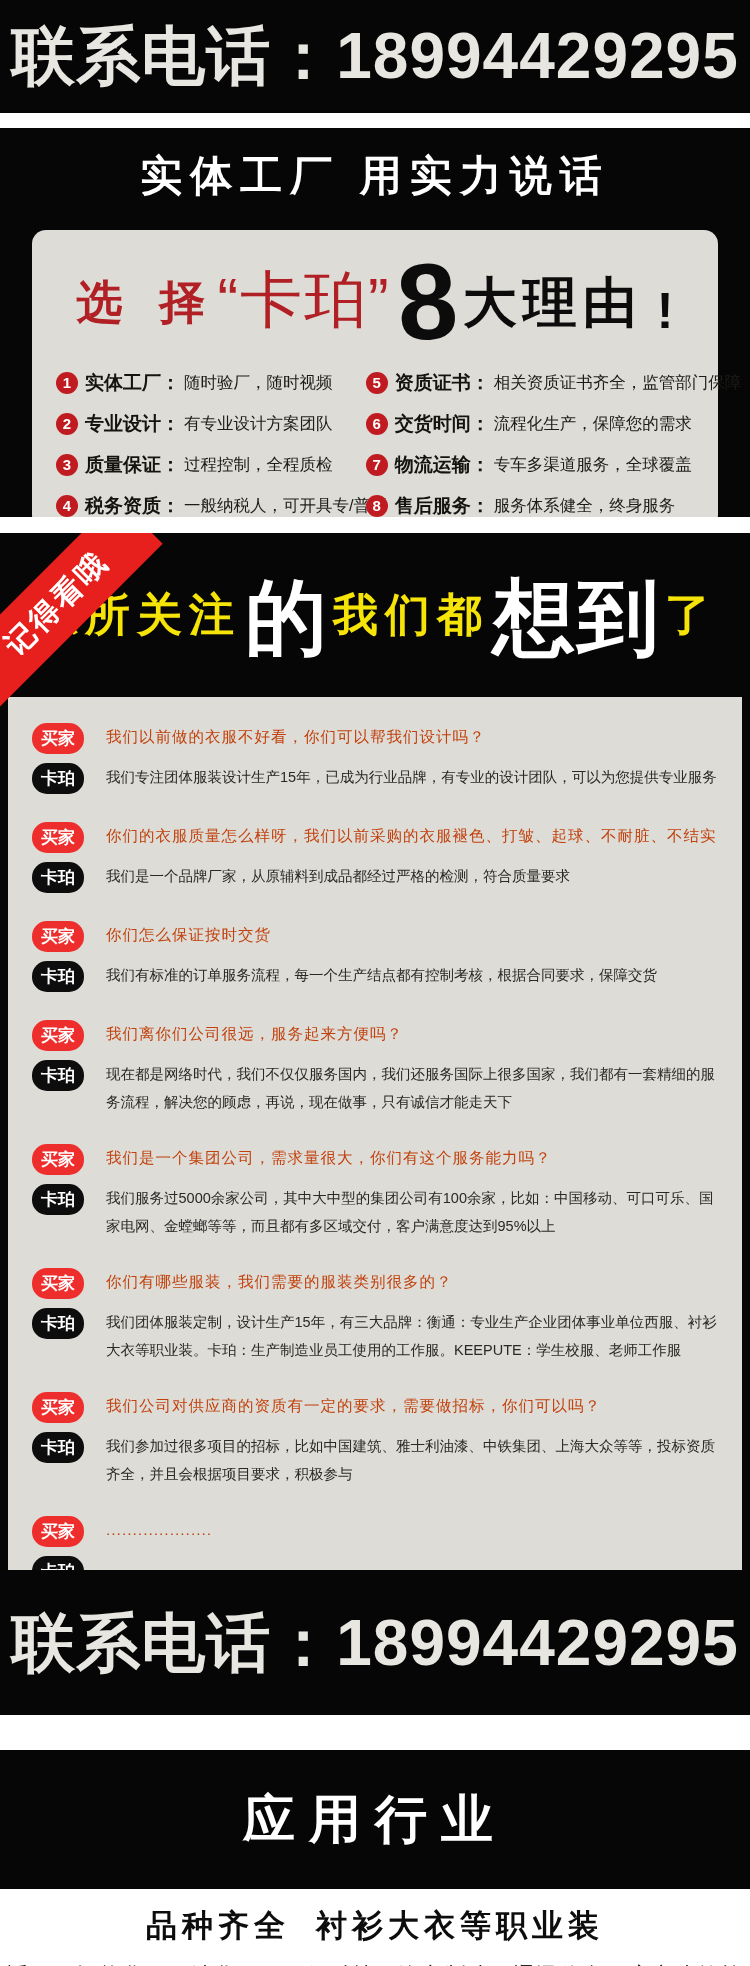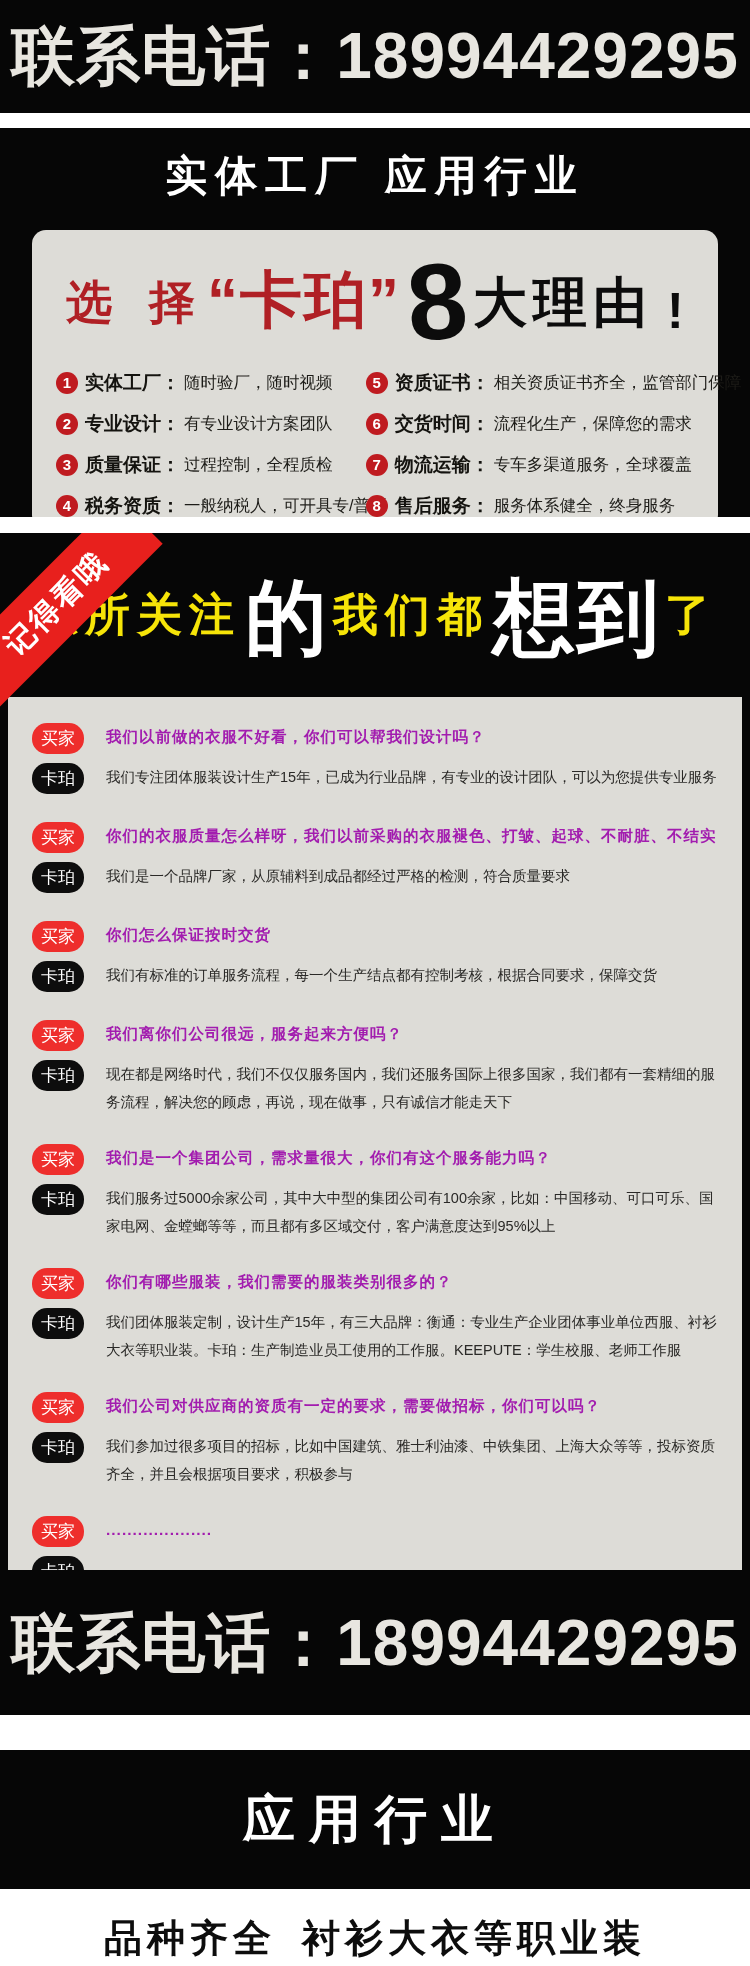--- a/index.html
+++ b/index.html
@@ -11,67 +11,67 @@
   .bar-top{height:113px;}
   .phone-line{color:#e8e6e0;font-weight:bold;font-size:64px;letter-spacing:1px;white-space:nowrap;}
   .gap-white{background:#ffffff;height:15px;}
 
   
   .factory-section{background:#060606;height:389px;}
   .factory-slogan{color:#ffffff;font-weight:bold;font-size:42px;letter-spacing:8px;text-align:center;padding-top:20px;}
   .reasons-card{background:#dddcd7;border-radius:14px;margin:26px 32px 12px;height:299px;box-sizing:border-box;padding:10px 20px 0;}
   .reasons-title{display:flex;align-items:flex-end;justify-content:center;height:108px;}
   .rt-select{color:#b02025;font-weight:bold;font-size:46px;letter-spacing:12px;padding-bottom:14px;}
-  .rt-quoted{color:#b02025;font-weight:bold;font-size:62px;letter-spacing:2px;padding-bottom:6px;}
+  .rt-quoted{color:#b02025;font-weight:normal;font-size:62px;letter-spacing:2px;padding-bottom:6px;}
   .rt-number{color:#0c0c0c;font-weight:900;font-size:108px;line-height:0.85;transform:rotate(-4deg);margin:0 6px;}
   .rt-suffix{color:#0c0c0c;font-weight:bold;font-size:54px;letter-spacing:6px;padding-bottom:8px;}
   .rt-bang{color:#0c0c0c;font-weight:bold;font-size:50px;margin-left:14px;padding-bottom:8px;}
   .reasons-grid{display:grid;grid-template-columns:47% 53%;column-gap:8px;row-gap:15px;margin-top:22px;padding-left:4px;}
   .reason-item{display:flex;align-items:center;white-space:nowrap;}
   .reason-num{flex:none;width:22px;height:22px;border-radius:50%;background:#bf1b20;color:#ffffff;font-size:15px;font-weight:bold;line-height:22px;text-align:center;margin-right:7px;}
   .reason-label{font-weight:bold;color:#14130f;font-size:19px;}
   .reason-desc{color:#1d1c18;font-size:16.5px;margin-left:4px;}
   .gap-white2{background:#ffffff;height:16px;}
 
   
   .qa-section{background:#060606;height:1182px;position:relative;overflow:hidden;}
   .ribbon{position:absolute;top:38px;left:-60px;width:234px;transform:rotate(-45deg);background:#e8201d;color:#ffffff;font-weight:bold;font-size:30px;letter-spacing:3px;text-align:center;padding:12px 0;}
   .qa-title{display:flex;align-items:flex-end;justify-content:center;padding-top:46px;white-space:nowrap;}
   .qt-yellow{color:#f6e408;font-weight:bold;font-size:45px;letter-spacing:7px;margin-bottom:12px;}
   .qt-white{color:#ffffff;font-weight:bold;font-size:82px;line-height:0.95;letter-spacing:2px;margin:0 4px;}
   .qa-card{background:#dddcd7;margin:40px 8px 0;height:873px;box-sizing:border-box;padding:26px 24px 0;overflow:hidden;}
   .qa-pair{margin-bottom:28px;}
   .qa-row{display:flex;align-items:flex-start;}
-  .qa-badge{flex:none;width:52px;text-align:center;color:#ffffff;font-weight:normal;font-size:17px;padding:4px 0;margin-right:22px;border-radius:15px;}
+  .qa-badge{flex:none;width:52px;text-align:center;color:#ffffff;font-weight:bold;font-size:17px;padding:4px 0;margin-right:22px;border-radius:15px;}
   .badge-buyer{background:#ee2e2c;}
   .badge-seller{background:#0d0d0d;}
-  .q-text{color:#a21caf;font-weight:bold;font-size:15.5px;letter-spacing:1px;line-height:28px;}
+  .q-text{color:#c2410c;font-weight:normal;font-size:15.5px;letter-spacing:1px;line-height:28px;}
   .a-row{margin-top:9px;}
   .a-text{color:#2a2927;font-size:14.5px;line-height:28px;}
   .qa-phone{margin-top:30px;text-align:center;}
 
   .gap-white3{background:#ffffff;height:35px;}
   .industry-bar{background:#060606;height:139px;display:flex;align-items:center;justify-content:center;}
   .industry-title{color:#ffffff;font-weight:bold;font-size:52px;letter-spacing:14px;}
   .industry-footer{background:#ffffff;height:108px;text-align:center;}
-  .variety-line{padding-top:24px;font-weight:bold;color:#0d0d0d;font-size:38px;letter-spacing:5px;display:flex;justify-content:center;gap:26px;}
+  .variety-line{padding-top:16px;font-weight:bold;color:#0d0d0d;font-size:31px;letter-spacing:5px;display:flex;justify-content:center;gap:26px;}
   .industry-desc{margin-top:14px;color:#242424;font-size:22px;letter-spacing:1px;}
 </style>
 </head>
 <body>
 
 <div class="page">
 
   <div class="black-bar bar-top">
     <div class="phone-line"><span>联系电话：</span><span>18994429295</span></div>
   </div>
   <div class="gap-white"></div>
 
   <div class="factory-section">
-    <div class="factory-slogan">实体工厂 应用行业</div>
+    <div class="factory-slogan">实体工厂 用实力说话</div>
     <div class="reasons-card">
       <div class="reasons-title">
         <span class="rt-select">选 择</span>
         <span class="rt-quoted">“卡珀”</span>
         <span class="rt-number">8</span>
         <span class="rt-suffix">大理由</span>
         <span class="rt-bang">!</span>
       </div>
       <div class="reasons-grid">
         <div class="reason-item">

